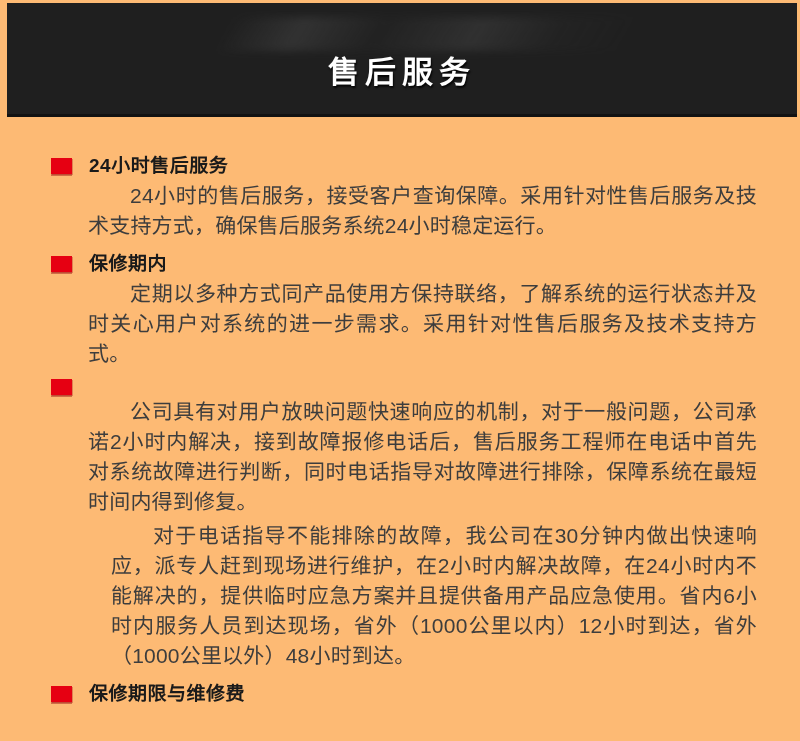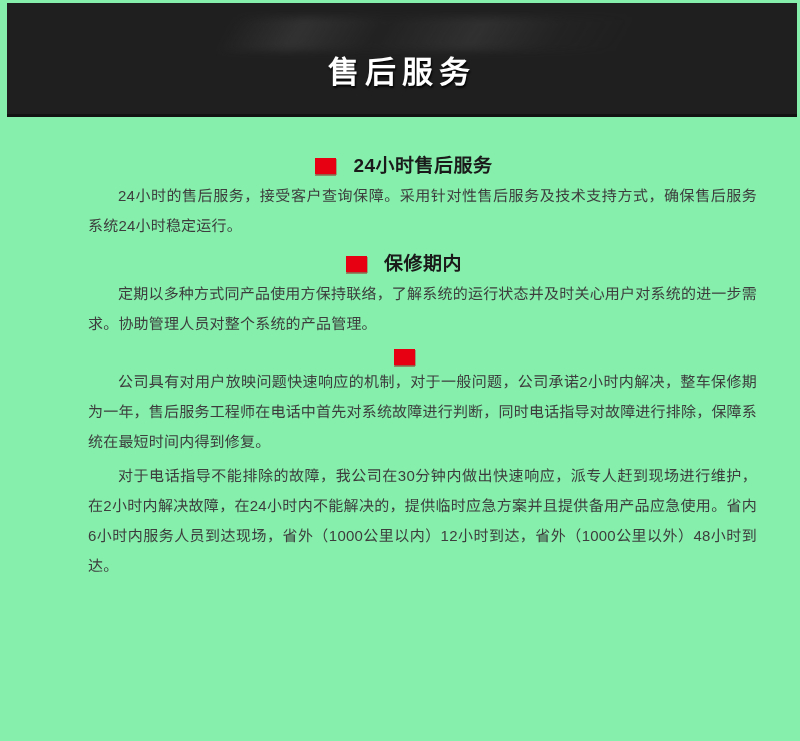--- a/index.html
+++ b/index.html
@@ -7,21 +7,21 @@
   body {
     width: 800px;
     height: 741px;
     background: #ffffff;
     font-family: "Liberation Sans", "DejaVu Sans", sans-serif;
   }
   .page {
     position: relative;
     width: 800px;
     height: 741px;
-    background: #86efac;
+    background: #fdba74;
     overflow: hidden;
   }
   
   .banner {
     position: absolute;
     left: 7px;
     top: 3px;
     width: 790px;
     height: 114px;
     background: var(--banner-bg, #1f1f1f);
@@ -64,49 +64,48 @@
     left: 51px;
     top: 153px;
     width: 706px;
   }
   .section { margin: 0 0 10px 0; }
   .section-header {
     display: flex;
     align-items: center;
     gap: 17px;
     margin: 0 0 2px 0;
-    justify-content: center;
   }
   .bullet {
     flex: none;
     width: 21px;
     height: 16px;
     background: var(--bullet-red, #e60012);
     box-shadow: 0 2px 0 rgba(150, 15, 15, 0.45), 1px 1px 0 rgba(170, 20, 20, 0.35);
   }
   .section-title {
     margin: 0;
     font-size: 19px;
     line-height: 26px;
     font-weight: bold;
     color: var(--heading-color, #1a1a1a);
     letter-spacing: 0.5px;
     white-space: nowrap;
   }
   .section-body { margin-left: 37px; }
   .section-body p {
     margin: 0;
-    font-size: 15px;
+    font-size: 21px;
     line-height: 30px;
     color: var(--body-text-color, #3d3d3d);
     text-align: justify;
     text-indent: 2em;
     letter-spacing: 0.2px;
   }
-  .section-body p + p { margin-top: 4px; }
+  .section-body p + p { margin-top: 4px; margin-left: 23px; }
 </style>
 </head>
 <body>
 
 <div class="page">
 
   <header class="banner">
     <div class="banner-watermark"></div>
     <h1 class="banner-title">售后服务</h1>
   </header>
@@ -122,31 +121,35 @@
         <p>24小时的售后服务，接受客户查询保障。采用针对性售后服务及技术支持方式，确保售后服务系统24小时稳定运行。</p>
       </div>
     </section>
 
     <section class="section">
       <div class="section-header">
         <span class="bullet"></span>
         <h2 class="section-title">保修期内</h2>
       </div>
       <div class="section-body">
-        <p>定期以多种方式同产品使用方保持联络，了解系统的运行状态并及时关心用户对系统的进一步需求。协助管理人员对整个系统的产品管理。</p>
+        <p>定期以多种方式同产品使用方保持联络，了解系统的运行状态并及时关心用户对系统的进一步需求。采用针对性售后服务及技术支持方式。</p>
       </div>
     </section>
 
     <section class="section">
       <div class="section-header">
         <span class="bullet"></span>
       </div>
       <div class="section-body">
-        <p>公司具有对用户放映问题快速响应的机制，对于一般问题，公司承诺2小时内解决，整车保修期为一年，售后服务工程师在电话中首先对系统故障进行判断，同时电话指导对故障进行排除，保障系统在最短时间内得到修复。</p>
+        <p>公司具有对用户放映问题快速响应的机制，对于一般问题，公司承诺2小时内解决，接到故障报修电话后，售后服务工程师在电话中首先对系统故障进行判断，同时电话指导对故障进行排除，保障系统在最短时间内得到修复。</p>
         <p>对于电话指导不能排除的故障，我公司在30分钟内做出快速响应，派专人赶到现场进行维护，在2小时内解决故障，在24小时内不能解决的，提供临时应急方案并且提供备用产品应急使用。省内6小时内服务人员到达现场，省外（1000公里以内）12小时到达，省外（1000公里以外）48小时到达。</p>
       </div>
     </section>
 
     <section class="section">
+      <div class="section-header">
+        <span class="bullet"></span>
+        <h2 class="section-title">保修期限与维修费</h2>
+      </div>
     </section>
 
   </main>
 </div>
 
 </body></html>

